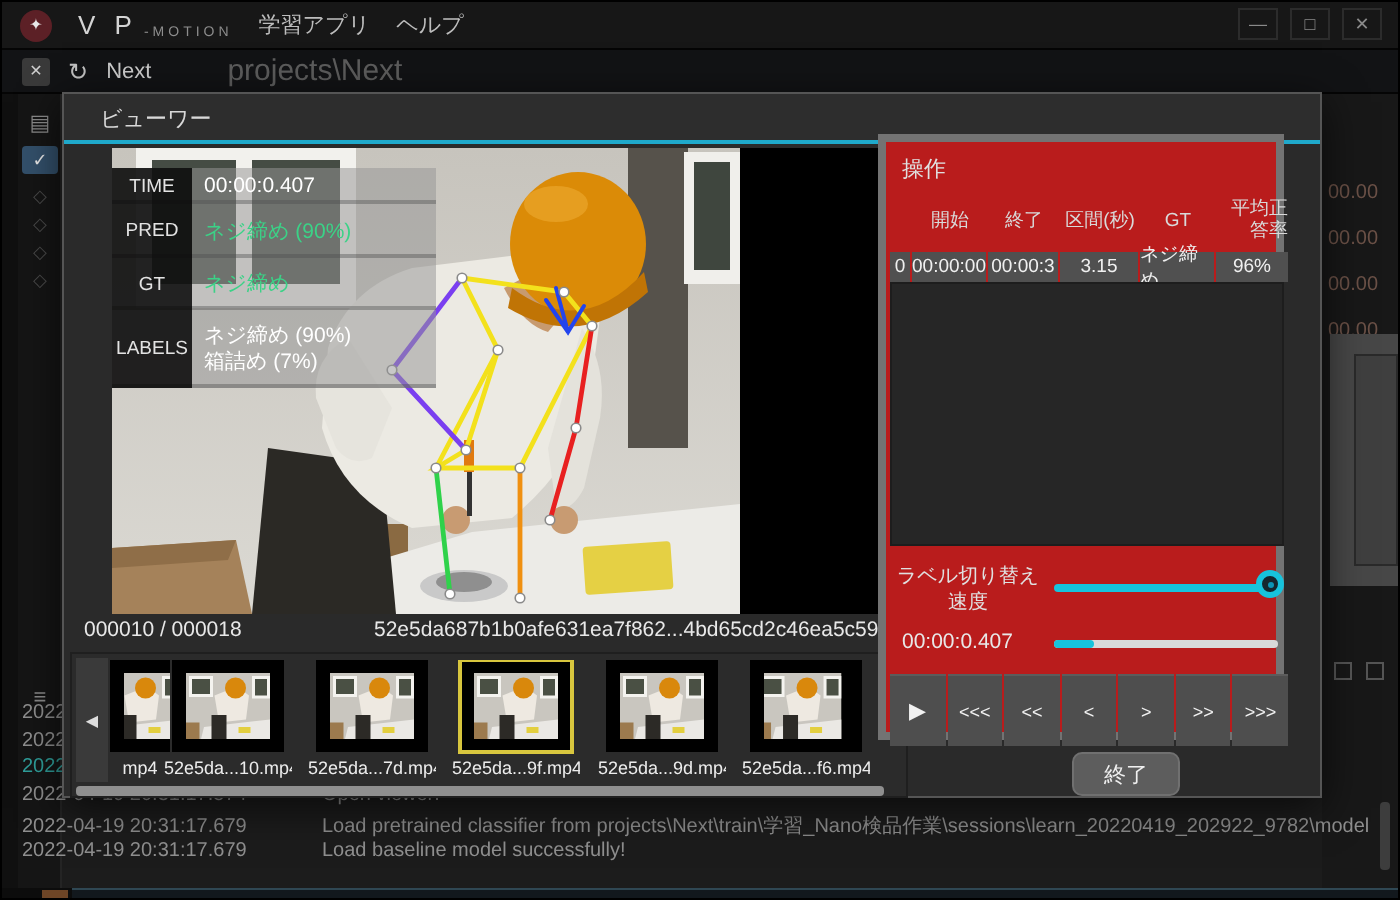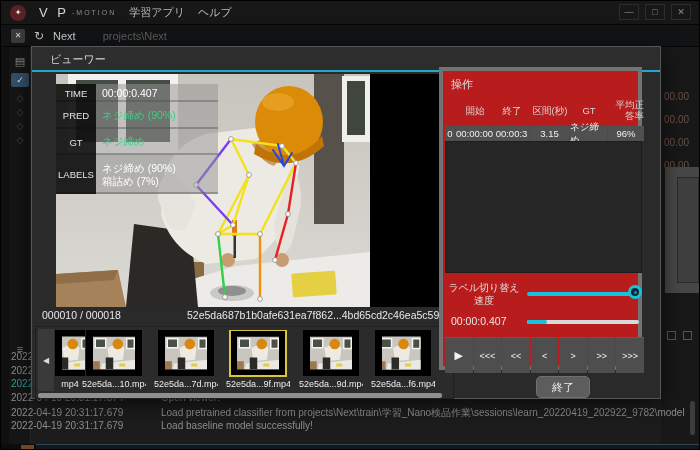--- a/index.html
+++ b/index.html
@@ -3,33 +3,33 @@
 <meta charset="utf-8">
 <style>
   * { box-sizing: border-box; margin: 0; padding: 0; }
   html,body { background:#000; }
   body { font-family:"Liberation Sans","DejaVu Sans",sans-serif; }
   #screen { position:relative; width:700px; height:450px; background:#1c1c1c; overflow:hidden; border:1px solid #000; }
 
   
   .menubar { position:absolute; left:0; top:0; width:700px; height:24px; background:#171717; border-bottom:1px solid #050505; display:flex; align-items:center; }
   .logo-badge { width:16px; height:16px; border-radius:50%; background:#5c2026; margin-left:9px; display:flex; align-items:center; justify-content:center; color:#e8e8e8; font-size:8px; }
-  .brand-row { display:flex; align-items:center; margin-left:13px; }
+  .brand-row { display:flex; align-items:flex-end; margin-left:13px; }
   .brand { color:#d4d4d4; font-size:13px; letter-spacing:3px; }
   .brand-sub { color:#8d8d8d; font-size:7px; letter-spacing:2px; margin-left:3px; }
   .menu-item { color:#bdbdbd; font-size:11px; margin-left:13px; }
   .win-controls { position:absolute; right:10px; top:3px; display:flex; gap:6px; }
   .win-btn { width:20px; height:16px; border:1px solid #2c2c2c; color:#8a8a8a; font-size:9px; display:flex; align-items:center; justify-content:center; }
 
   
   .toolbar { position:absolute; left:0; top:24px; width:700px; height:22px; background:#121315; border-bottom:1px solid #050505; display:flex; align-items:center; }
   .tb-icon { width:14px; height:14px; margin-left:10px; background:#3a3a3a; color:#cfcfcf; font-size:8px; display:flex; align-items:center; justify-content:center; border-radius:2px; }
   .tb-refresh { margin-left:9px; color:#c2c2c2; font-size:12px; background:none; width:auto; height:auto; }
   .tb-project { color:#cdcdcd; font-size:11px; margin-left:9px; }
-  .tb-path { color:#5d5d5d; font-size:11px; margin-left:27px; }
+  .tb-path { color:#5d5d5d; font-size:15px; margin-left:38px; }
 
   
   .frame-left { position:absolute; left:0; top:46px; width:8px; height:397px; background:#101010; }
   .sidebar { position:absolute; left:8px; top:46px; width:22px; height:397px; background:#151515; border-right:1px solid #242424; }
   .sb-icon { position:absolute; left:0; width:22px; text-align:center; color:#8a8a8a; font-size:11px; }
   .sb-selected { position:absolute; left:2px; top:26px; width:18px; height:14px; background:#33506b; border-radius:2px; color:#e9e9e9; font-size:9px; display:flex; align-items:center; justify-content:center; }
   .sb-tag { color:#4a4a4a; font-size:9px; }
 
   
   .bg-right { position:absolute; left:660px; top:46px; width:40px; height:397px; background:#181818; }

